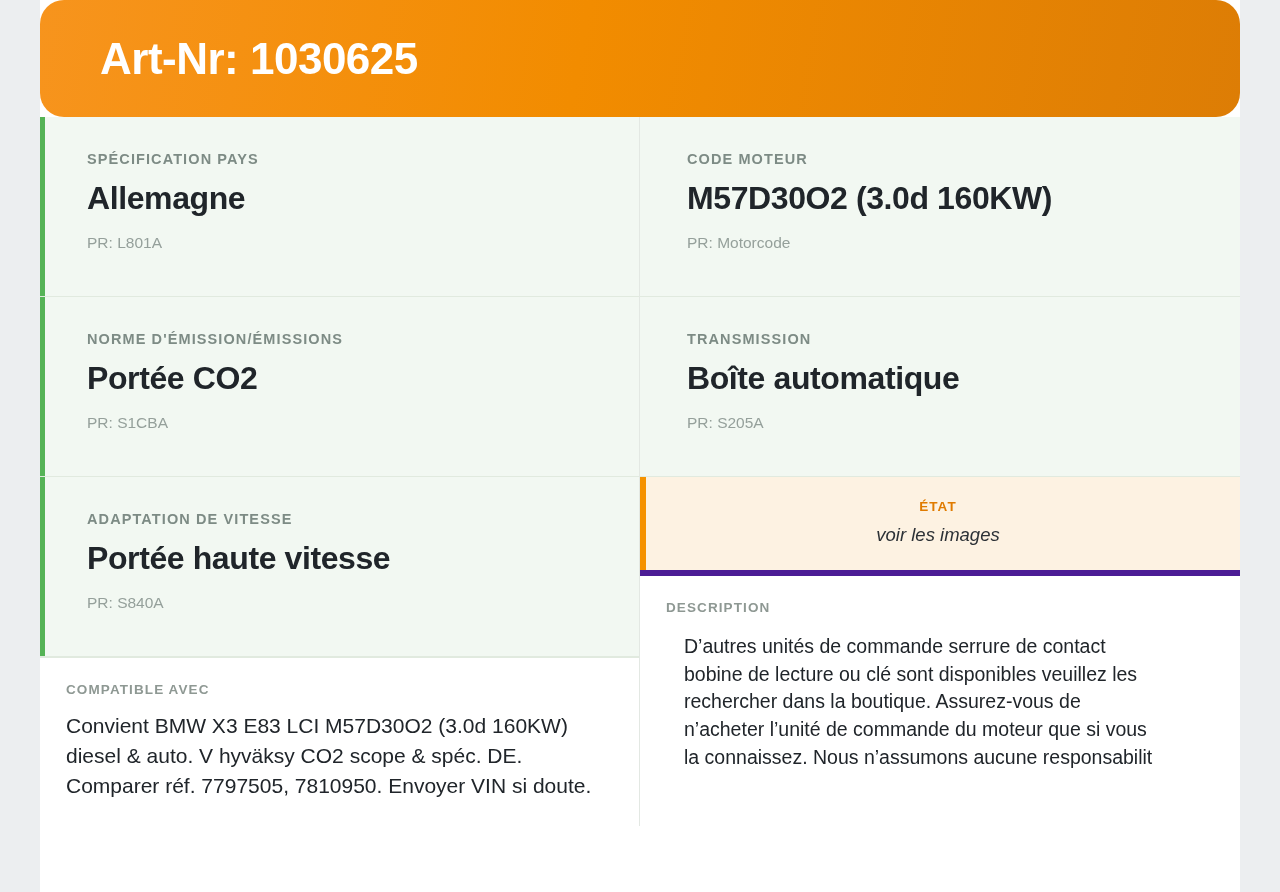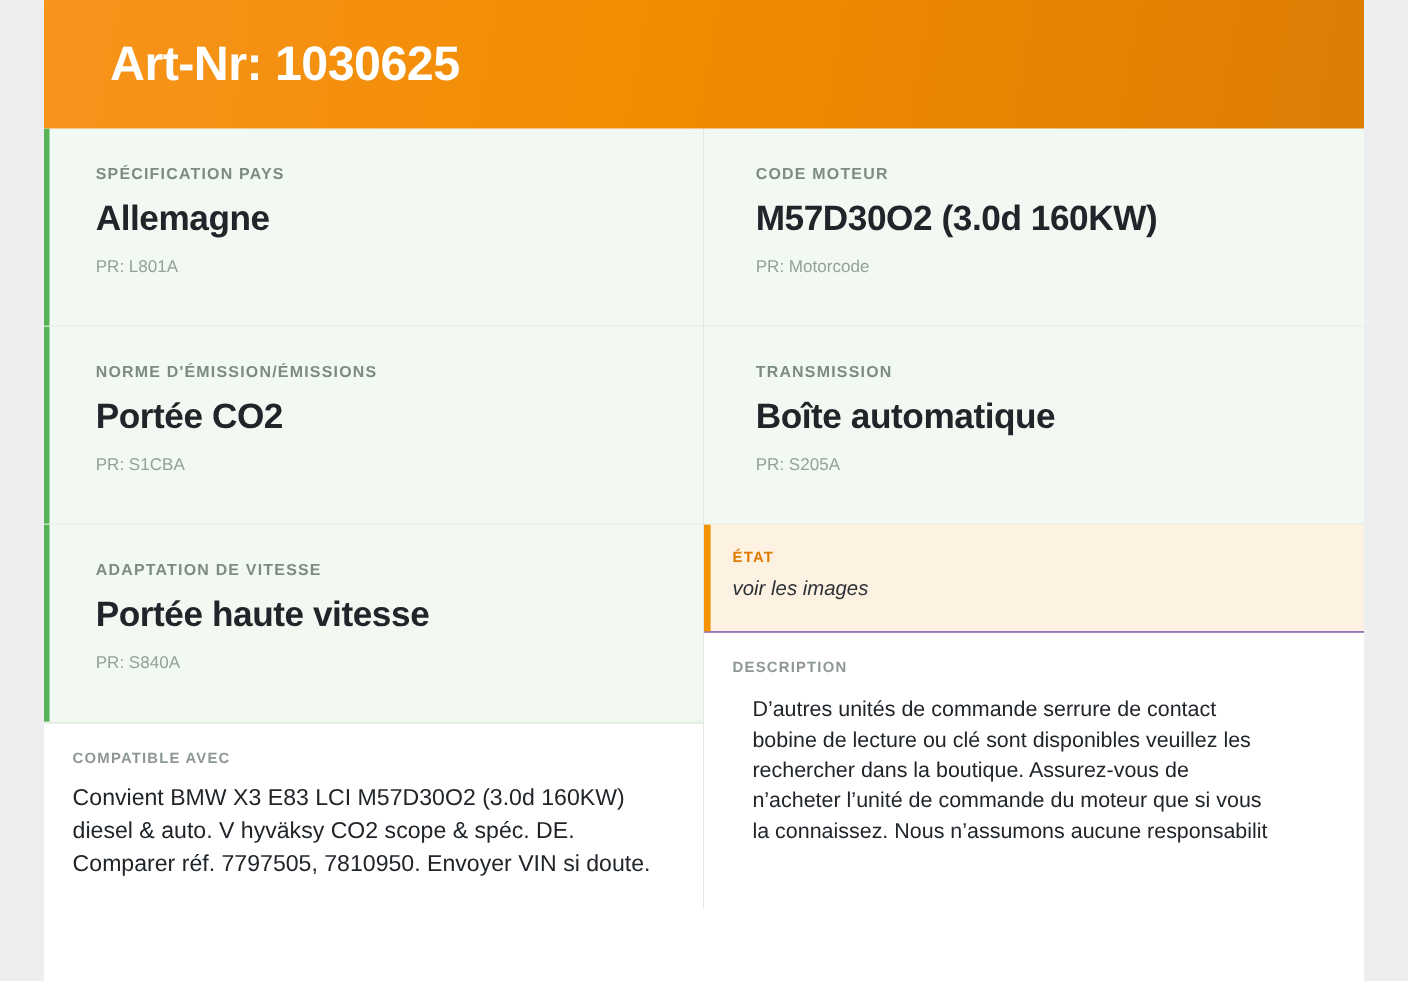--- a/index.html
+++ b/index.html
@@ -18,20 +18,21 @@
     overflow: hidden;
   }
 
   
   .header {
     height: 117px;
     background: linear-gradient(100deg, #f7941d 0%, #f28c00 45%, #dd7d05 100%);
     display: flex;
     align-items: center;
     padding: 0 0 0 60px;
+    border-radius: 24px;
   }
   .header-title {
     color: #ffffff;
     font-size: 44px;
     font-weight: bold;
     letter-spacing: -0.5px;
     line-height: 1;
   }
 
   
@@ -74,23 +75,24 @@
   .cell-pr {
     font-size: 15.5px;
     color: #95a09b;
     margin: 0;
   }
 
   
   .cell-state {
     position: relative;
     background: #fdf2e2;
-    border-bottom: 1px solid #4c1d95;
+    border-bottom: 6px solid #4c1d95;
     padding: 22px 30px 24px 26px;
     min-height: 98px;
+    text-align: center;
   }
   .cell-state .accent-orange {
     position: absolute;
     left: 0; top: 0; bottom: 0;
     width: 6px;
     background: #f59200;
   }
   .state-label {
     font-size: 13.5px;
     font-weight: bold;

